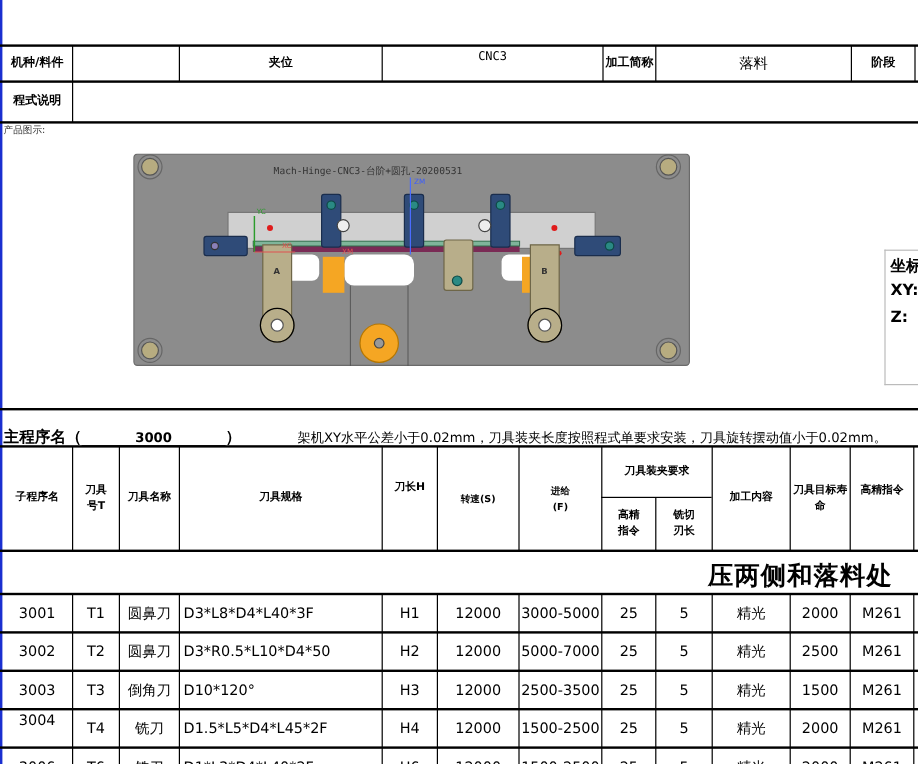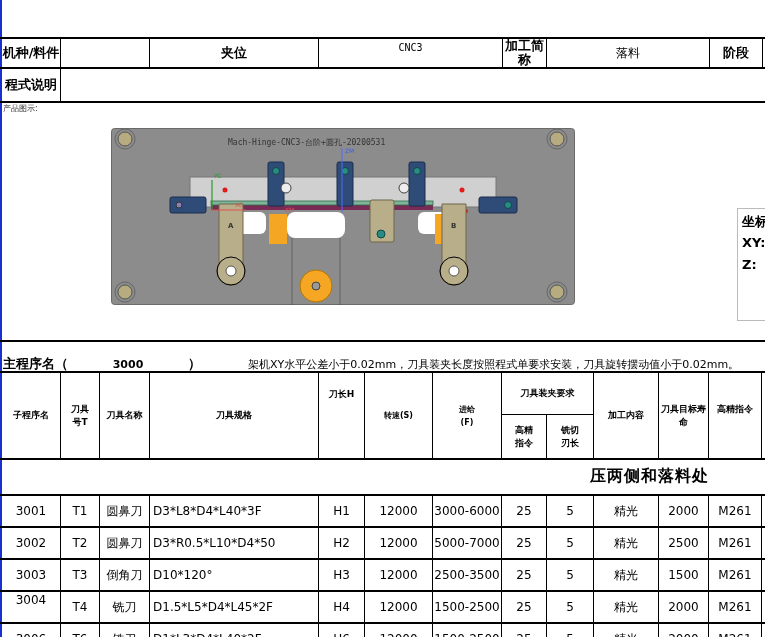--- a/index.html
+++ b/index.html
@@ -2,21 +2,21 @@
 <html><head>
 <meta charset="utf-8">
 <style>
   html, body { margin:0; padding:0; background:#ffffff; }
   body { width:765px; height:637px; position:relative; overflow:hidden; font-family:"DejaVu Sans", sans-serif; color:#000; }
   .leftbar { position:absolute; left:0; top:0; width:2px; height:637px; background:#1a2fd0; }
   .abs { position:absolute; box-sizing:border-box; }
   .hline { position:absolute; height:2px; background:#000; }
   .vline { position:absolute; width:1px; background:#000; }
   .cell { position:absolute; display:flex; align-items:center; justify-content:center; text-align:center; box-sizing:border-box; }
-  .hdr-lbl { font-size:13px; font-weight:bold; line-height:14px; }
+  .hdr-lbl { font-size:10px; font-weight:bold; line-height:14px; }
   .small-hdr { font-size:9px; font-weight:bold; line-height:13px; }
   .data { font-size:12px; font-family:"DejaVu Sans", sans-serif; }
   .mono { font-family:"DejaVu Sans Mono", monospace; font-size:10px; }
   .note { font-size:8px; color:#333; }
   .spec { justify-content:flex-start; padding-left:3px; }
 </style>
 </head>
 <body>
 
 <div class="leftbar"></div>
@@ -184,41 +184,41 @@
 <div class="vline" style="left:546px;top:495px;height:142px;"></div>
 <div class="vline" style="left:593px;top:495px;height:142px;"></div>
 <div class="vline" style="left:658px;top:495px;height:142px;"></div>
 <div class="vline" style="left:708px;top:495px;height:142px;"></div>
 <div class="vline" style="left:761px;top:495px;height:142px;"></div>
 
 <div class="cell small-hdr" style="left:2px;top:373px;width:58px;height:85px;">子程序名</div>
 <div class="cell small-hdr" style="left:61px;top:373px;width:38px;height:85px;padding:0 6px;">刀具号T</div>
 <div class="cell small-hdr" style="left:100px;top:373px;width:49px;height:85px;">刀具名称</div>
 <div class="cell small-hdr" style="left:150px;top:373px;width:168px;height:85px;">刀具规格</div>
-<div class="cell small-hdr" style="left:319px;top:364px;width:45px;height:61px;">刀长H</div>
+<div class="cell small-hdr" style="left:319px;top:376px;width:45px;height:61px;">刀长H</div>
 <div class="cell small-hdr" style="left:365px;top:373px;width:67px;height:85px;padding:0 18px;font-size:8px;">转速(S)</div>
 <div class="cell small-hdr" style="left:433px;top:373px;width:68px;height:85px;padding:0 20px;font-size:8px;">进给(F)</div>
 <div class="cell small-hdr" style="left:502px;top:373px;width:91px;height:41px;">刀具装夹要求</div>
 <div class="cell small-hdr" style="left:502px;top:416px;width:44px;height:42px;padding:0 10px;">高精指令</div>
 <div class="cell small-hdr" style="left:547px;top:416px;width:46px;height:42px;padding:0 11px;">铣切刃长</div>
 <div class="cell small-hdr" style="left:594px;top:373px;width:64px;height:85px;">加工内容</div>
 <div class="cell small-hdr" style="left:659px;top:373px;width:49px;height:85px;padding:0 2px;">刀具目标寿命</div>
 <div class="cell small-hdr" style="left:709px;top:373px;width:52px;height:72px;">高精指令</div>
 
-<div class="abs" style="left:590px;top:466px;font-family:'DejaVu Serif', serif;font-size:16px;font-weight:bold;white-space:nowrap;letter-spacing:1px;">压两侧和落料处</div>
+<div class="abs" style="left:590px;top:466px;font-family:'DejaVu Serif', serif;font-size:21px;font-weight:bold;white-space:nowrap;letter-spacing:1px;">压两侧和落料处</div>
 
 <div id="rows">
     <div>
       <div class="cell data" style="left: 2px; top: 496px; width: 58px; height: 30px;">3001</div>
       <div class="cell data" style="left: 61px; top: 496px; width: 38px; height: 30px; text-align: center;">T1</div>
       <div class="cell data" style="left: 100px; top: 496px; width: 49px; height: 30px;">圆鼻刀</div>
       <div class="cell data spec" style="left: 150px; top: 496px; width: 168px; height: 30px;">D3*L8*D4*L40*3F</div>
       <div class="cell data" style="left: 319px; top: 496px; width: 45px; height: 30px;">H1</div>
       <div class="cell data" style="left: 365px; top: 496px; width: 67px; height: 30px;">12000</div>
-      <div class="cell data" style="left: 433px; top: 496px; width: 68px; height: 30px;">3000-6000</div>
+      <div class="cell data" style="left: 433px; top: 496px; width: 68px; height: 30px;">3000-5000</div>
       <div class="cell data" style="left: 502px; top: 496px; width: 44px; height: 30px;">25</div>
       <div class="cell data" style="left: 547px; top: 496px; width: 46px; height: 30px;">5</div>
       <div class="cell data" style="left: 594px; top: 496px; width: 64px; height: 30px;">精光</div>
       <div class="cell data" style="left: 659px; top: 496px; width: 49px; height: 30px;">2000</div>
       <div class="cell data" style="left: 709px; top: 496px; width: 52px; height: 30px;">M261</div>
     </div>
     <div>
       <div class="cell data" style="left: 2px; top: 528px; width: 58px; height: 30px;">3002</div>
       <div class="cell data" style="left: 61px; top: 528px; width: 38px; height: 30px;">T2</div>
       <div class="cell data" style="left: 100px; top: 528px; width: 49px; height: 30px;">圆鼻刀</div>

